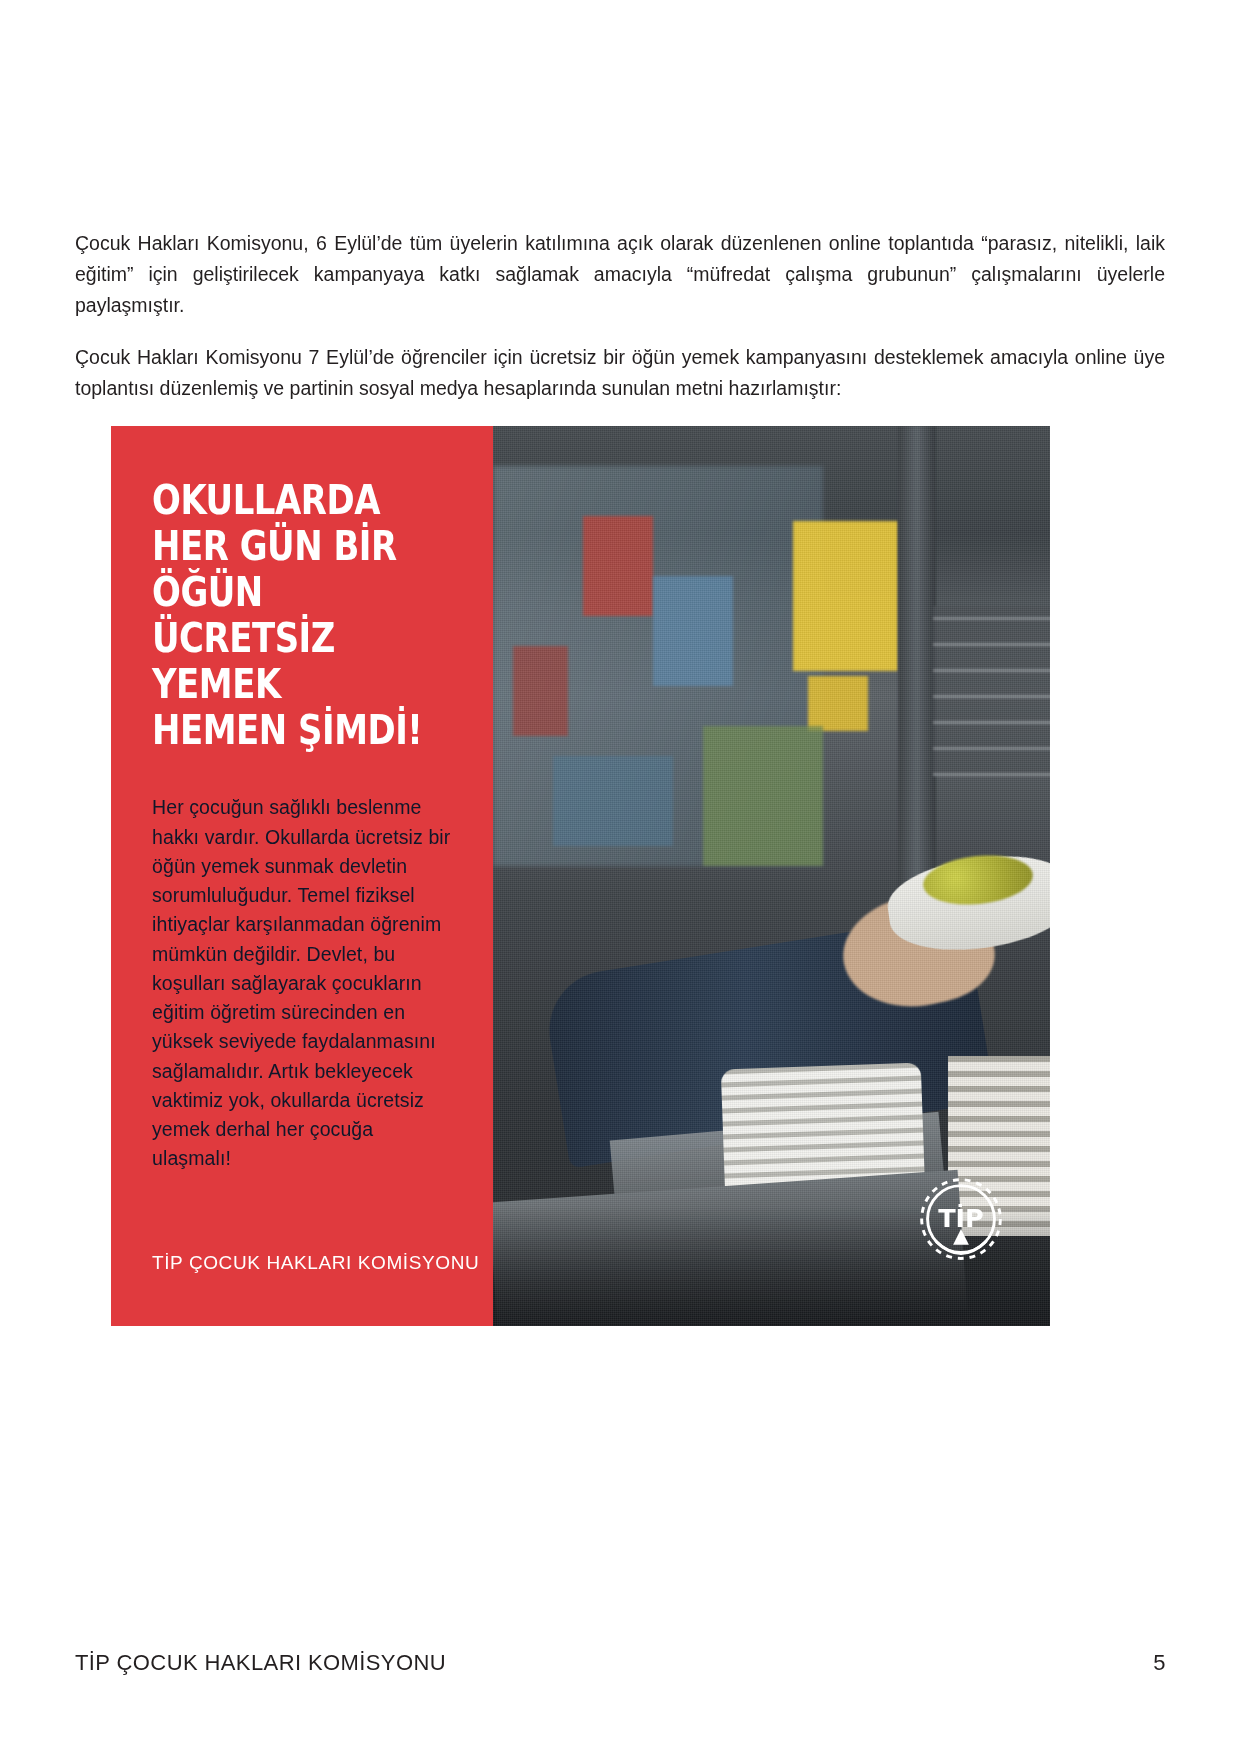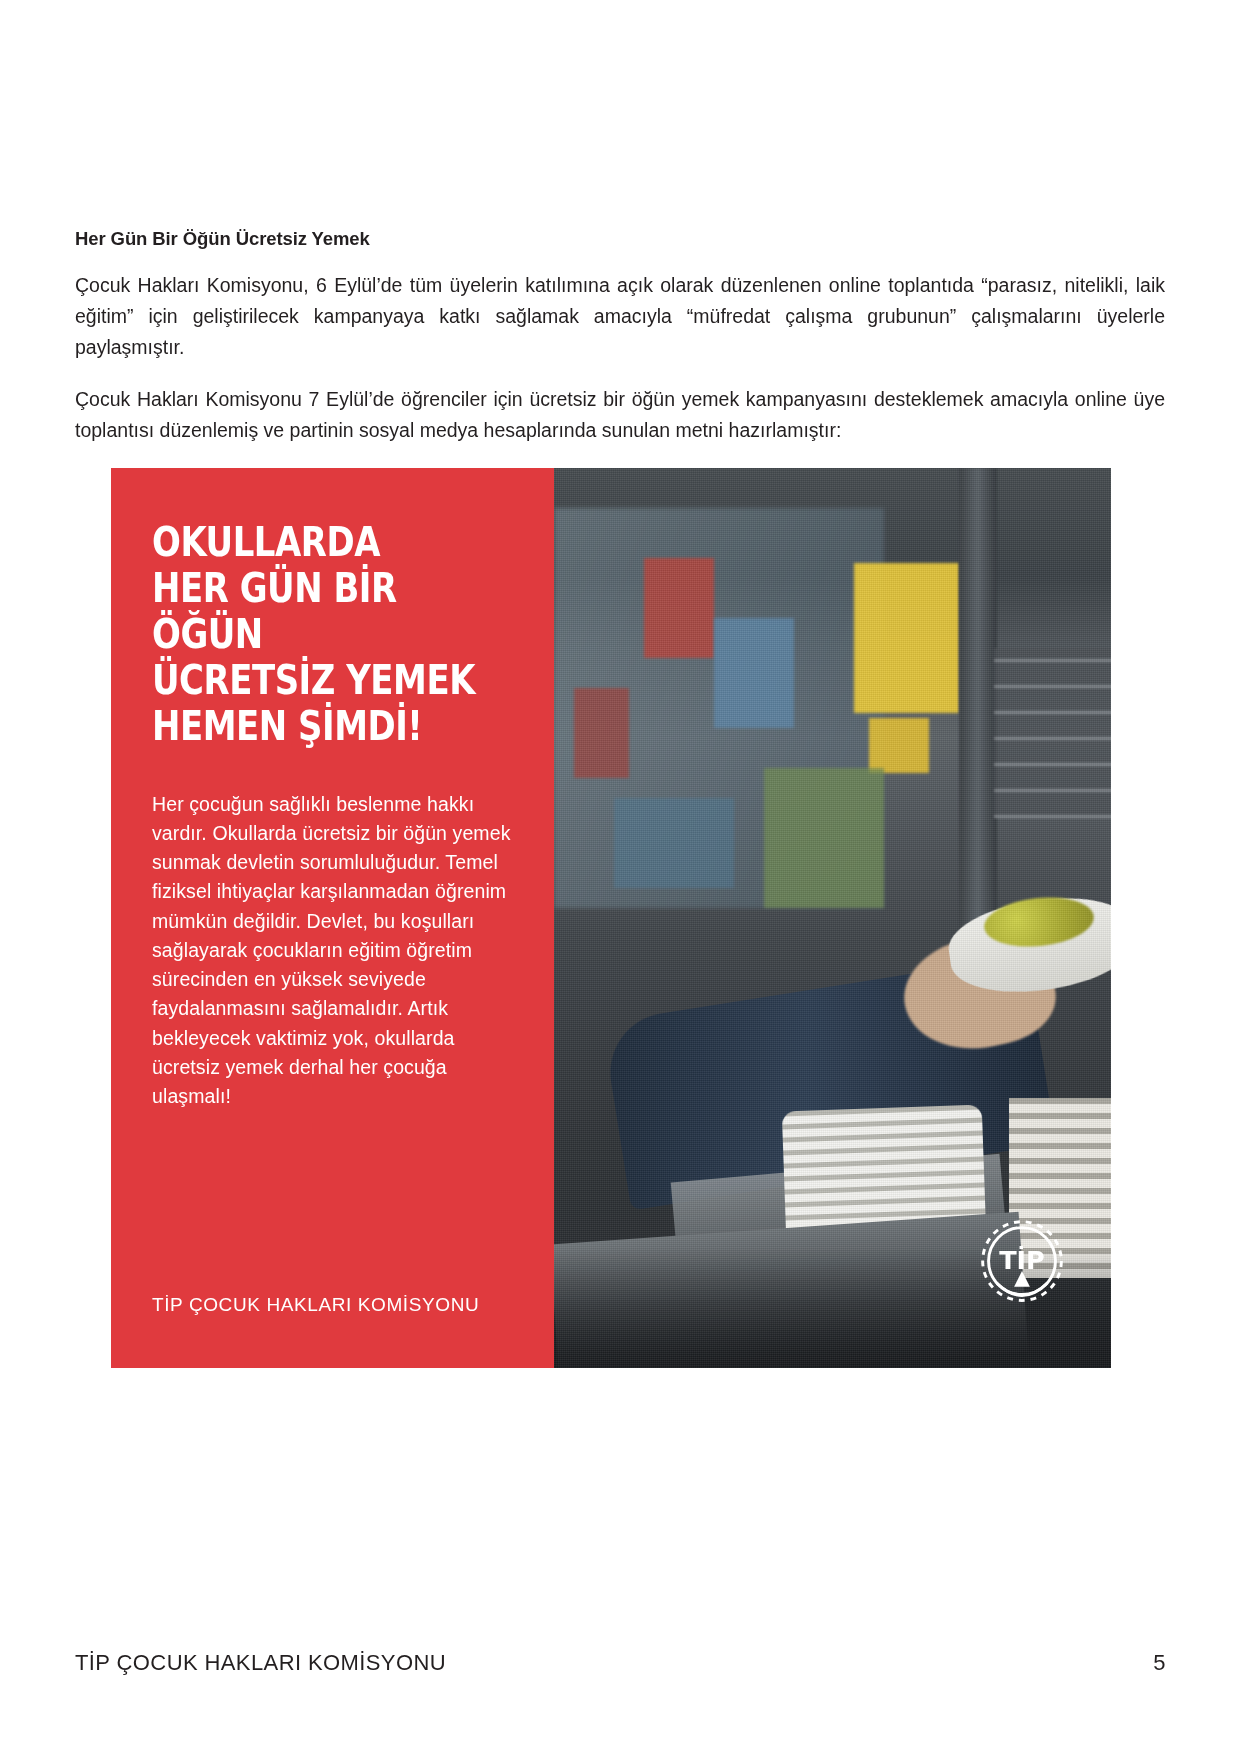--- a/index.html
+++ b/index.html
@@ -53,42 +53,42 @@
   
   .poster {
     position: relative;
     margin: 16px 0 0 36px;
     width: 1000px;
     height: 900px;
     display: flex;
     box-shadow: 0 0 0 0 transparent;
   }
   .poster-left {
-    width: 443px;
+    width: 382px;
     background: #e03a3e;
     position: relative;
     padding: 52px 38px 16px 41px;
     box-sizing: border-box;
   }
   .poster-headline {
     color: #ffffff;
     font-family: "DejaVu Sans", sans-serif;
     font-weight: bold;
     font-size: 41px;
     line-height: 1.12;
     letter-spacing: -0.5px;
     text-transform: uppercase;
     font-stretch: condensed;
     transform: scaleX(0.92);
     transform-origin: left top;
     margin: 0 0 40px 0;
     white-space: pre-line;
   }
   .poster-body {
-    color: #ffffff;
+    color: #0f172a;
     font-size: 19.5px;
     line-height: 1.5;
     white-space: pre-line;
     letter-spacing: 0.1px;
   }
   .poster-footer {
     position: absolute;
     left: 41px;
     bottom: 52px;
     color: #ffffff;
@@ -263,21 +263,20 @@
   }
 </style>
 </head>
 <body>
 
 <div class="page">
 
   <div class="content">
 
 
-    <h2 class="section-heading">Her Gün Bir Öğün Ücretsiz Yemek</h2>
 
     <p class="body-text">Çocuk Hakları Komisyonu, 6 Eylül’de tüm üyelerin katılımına açık olarak düzenlenen online toplantıda “parasız, nitelikli, laik eğitim” için geliştirilecek kampanyaya katkı sağlamak amacıyla “müfredat çalışma grubunun” çalışmalarını üyelerle paylaşmıştır.</p>
 
     <p class="body-text">Çocuk Hakları Komisyonu 7 Eylül’de öğrenciler için ücretsiz bir öğün yemek kampanyasını desteklemek amacıyla online üye toplantısı düzenlemiş ve partinin sosyal medya hesaplarında sunulan metni hazırlamıştır:</p>
 
     <div class="poster">
 
       <div class="poster-left">
         <div class="poster-headline">OKULLARDA
 HER GÜN BİR ÖĞÜN

